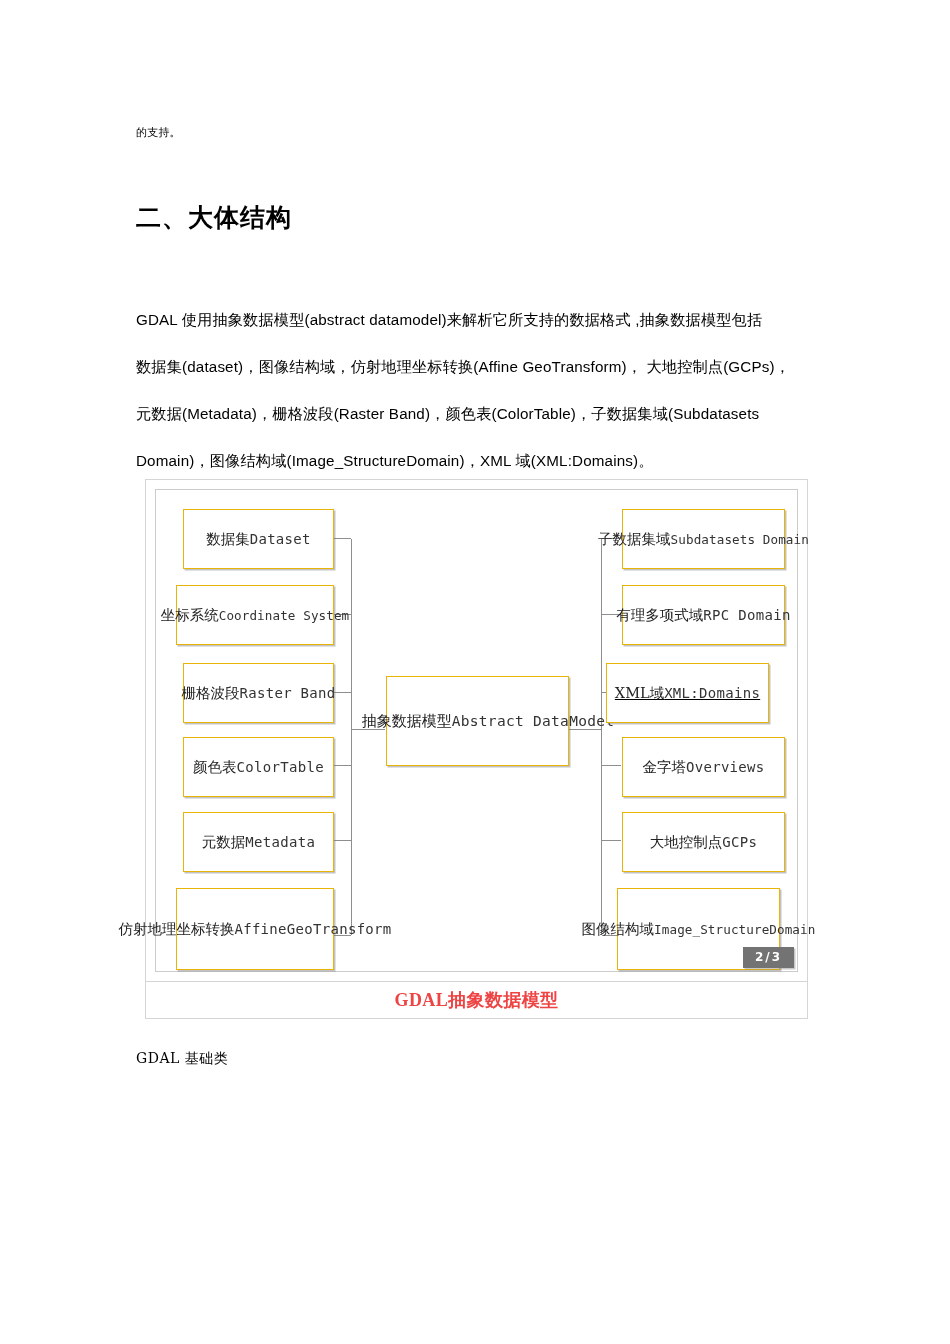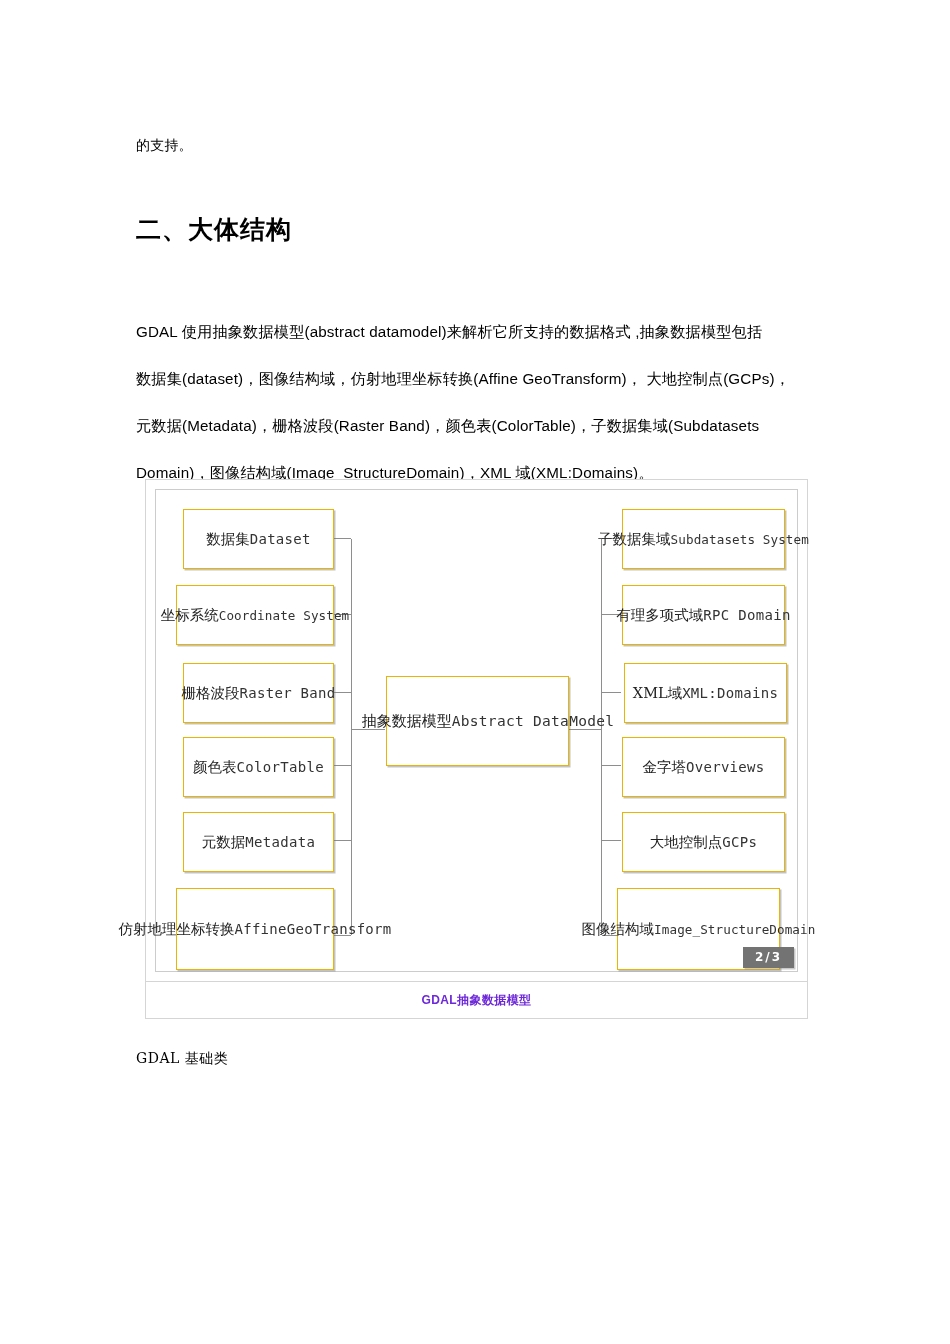--- a/index.html
+++ b/index.html
@@ -26,24 +26,25 @@
 
   
   .text-col {
     position: absolute;
     left: 136px;
     top: 118px;
     width: 676px;
   }
 
   .para-lead {
-    font-size: 14px;
+    font-size: 11px;
     line-height: 22px;
     letter-spacing: 0.2px;
-    margin: 16px 0 0 0;
+    margin: 4px 0 0 0;
+    font-family: Liberation Mono, monospace;
   }
 
   .heading2 {
     font-size: 25px;
     font-weight: bold;
     letter-spacing: 1px;
     margin: 56px 0 0 0;
     line-height: 34px;
   }
 
@@ -139,25 +140,25 @@
     box-sizing: border-box;
     border: 1px solid #d5d5d5;
     border-top: none;
     height: 37px;
     display: flex;
     align-items: center;
     justify-content: center;
     background: #ffffff;
   }
   .caption-band .cap {
-    font-family: Liberation Sans, sans-serif;
-    font-size: 12px;
+    font-family: Liberation Serif, serif;
+    font-size: 18px;
     font-weight: bold;
     letter-spacing: 0.4px;
-    color: #6d28d9;
+    color: #ef4444;
   }
 
   .footer-line {
     position: absolute;
     left: 136px;
     top: 1050px;
     font-family: "DejaVu Serif", "Liberation Serif", serif;
     font-size: 14px;
     letter-spacing: 0.5px;
     color: #000;
@@ -244,29 +245,29 @@
         </div>
 
         <div class="node center" style="left:230px; top:186px; width:183px; height:90px;">
           <span class="cn">抽象数据模型</span>
           <span class="en">Abstract Data</span>
           <span class="en">Model</span>
         </div>
 
         <div class="node small-en" style="left:466px; top:19px; width:163px; height:60px;">
           <span class="cn">子数据集域</span>
-          <span class="en">Subdatasets System</span>
+          <span class="en">Subdatasets Domain</span>
         </div>
 
         <div class="node" style="left:466px; top:95px; width:163px; height:60px;">
           <span class="cn">有理多项式域</span>
           <span class="en">RPC Domain</span>
         </div>
 
-        <div class="node" style="left:468px; top:173px; width:163px; height:60px;">
+        <div class="node" style="left:450px; top:173px; width:163px; height:60px;text-decoration:underline;">
           <span class="cn">XML域</span>
           <span class="en">XML:Domains</span>
         </div>
 
         <div class="node" style="left:466px; top:247px; width:163px; height:60px;">
           <span class="cn">金字塔</span>
           <span class="en">Overviews</span>
         </div>
 
         <div class="node" style="left:466px; top:322px; width:163px; height:60px;">

